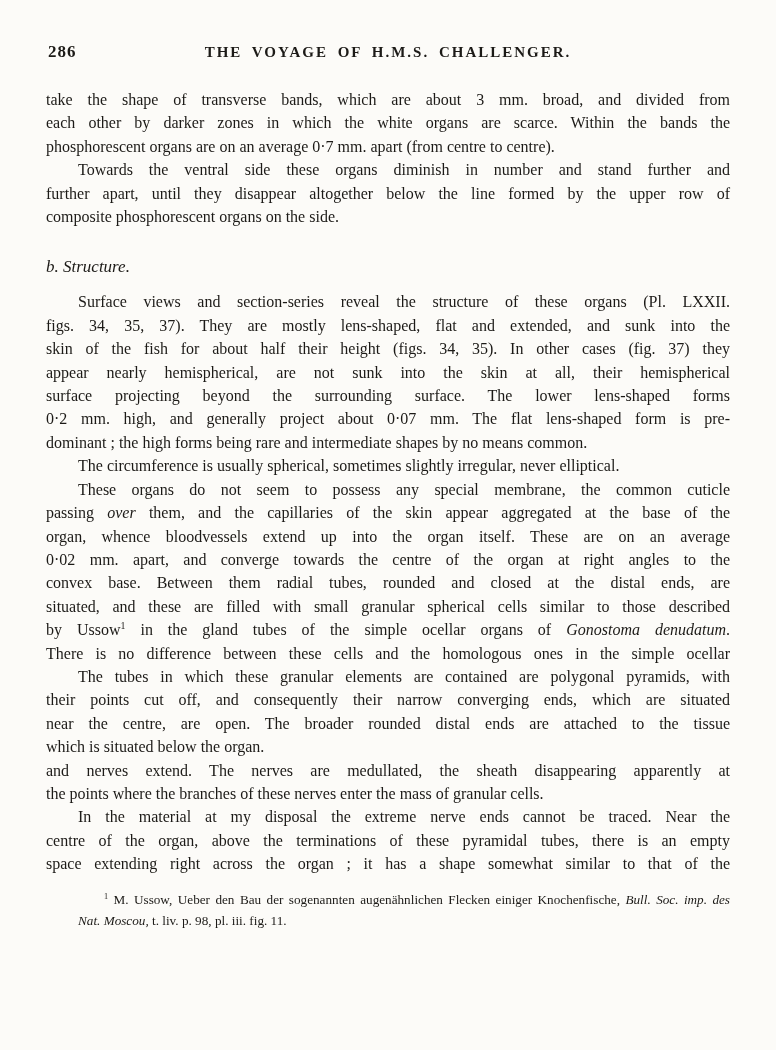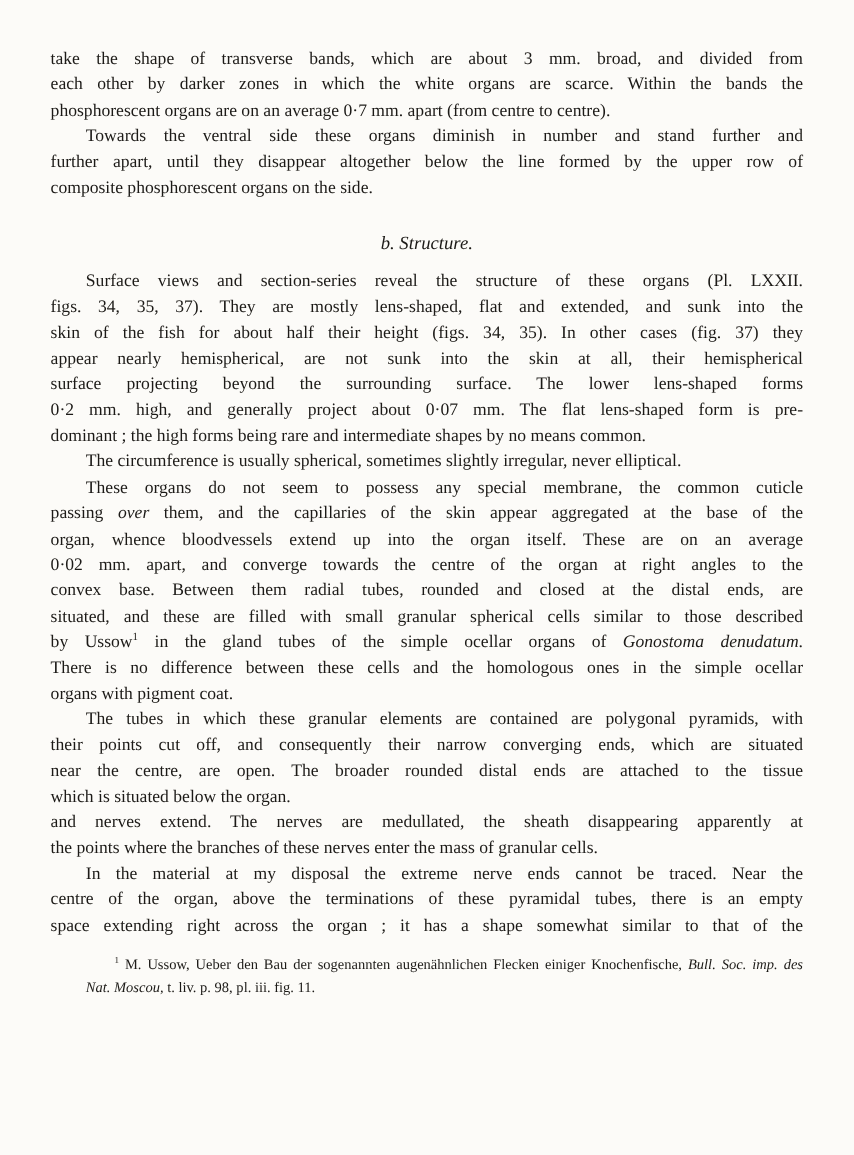--- a/index.html
+++ b/index.html
@@ -55,35 +55,38 @@
   .it { font-style: italic; }
   .sup {
     font-size: 62%;
     vertical-align: super;
     line-height: 0;
   }
   .section-heading {
     margin-top: 27px;
     margin-bottom: 11px;
     line-height: 24px;
-    text-align: center;
     font-style: italic;
     font-size: 17px;
   }
   .footnote {
     margin-top: 13px;
     font-size: 13.2px;
   }
   .footnote .line { line-height: 21px; margin-left: 32px; }
   .footnote .line.first { text-indent: 26px; }
 </style>
 </head>
 <body>
 
 <div class="page">
+  <header class="page-header">
+    <span class="page-number">286</span>
+    <span class="running-title">THE VOYAGE OF H.M.S. CHALLENGER.</span>
+  </header>
   <main class="page-body" id="content-root">
       <div class="para">
         <div class="line"><span>take the shape of transverse bands, which are about 3 mm. broad, and divided from</span></div>
         <div class="line"><span>each other by darker zones in which the white organs are scarce.  Within the bands the</span></div>
         <div class="line last"><span>phosphorescent organs are on an average 0·7 mm. apart (from centre to centre).</span></div>
       </div>
       <div class="para">
         <div class="line first"><span>Towards the ventral side these organs diminish in number and stand further and</span></div>
         <div class="line"><span>further apart, until they disappear altogether below the line formed by the upper row of</span></div>
         <div class="line last"><span>composite phosphorescent organs on the side.</span></div>
@@ -103,21 +106,20 @@
       </div>
       <div class="para">
         <div class="line first"><span>These organs do not seem to possess any special membrane, the common cuticle</span></div>
         <div class="line"><span>passing </span><span class="it">over</span><span> them, and the capillaries of the skin appear aggregated at the base of the</span></div>
         <div class="line"><span>organ, whence bloodvessels extend up into the organ itself.  These are on an average</span></div>
         <div class="line"><span>0·02 mm. apart, and converge towards the centre of the organ at right angles to the</span></div>
         <div class="line"><span>convex base.  Between them radial tubes, rounded and closed at the distal ends, are</span></div>
         <div class="line"><span>situated, and these are filled with small granular spherical cells similar to those described</span></div>
         <div class="line"><span>by Ussow</span><span class="sup">1</span><span> in the gland tubes of the simple ocellar organs of </span><span class="it">Gonostoma denudatum</span><span>.</span></div>
         <div class="line"><span>There is no difference between these cells and the homologous ones in the simple ocellar</span></div>
-        <div class="line last"><span>organs with pigment coat.</span></div>
       </div>
       <div class="para">
         <div class="line first"><span>The tubes in which these granular elements are contained are polygonal pyramids, with</span></div>
         <div class="line"><span>their points cut off, and consequently their narrow converging ends, which are situated</span></div>
         <div class="line"><span>near the centre, are open.  The broader rounded distal ends are attached to the tissue</span></div>
         <div class="line last"><span>which is situated below the organ.</span></div>
       </div>
       <div class="para">
         <div class="line"><span>and nerves extend.  The nerves are medullated, the sheath disappearing apparently at</span></div>
         <div class="line last"><span>the points where the branches of these nerves enter the mass of granular cells.</span></div>

